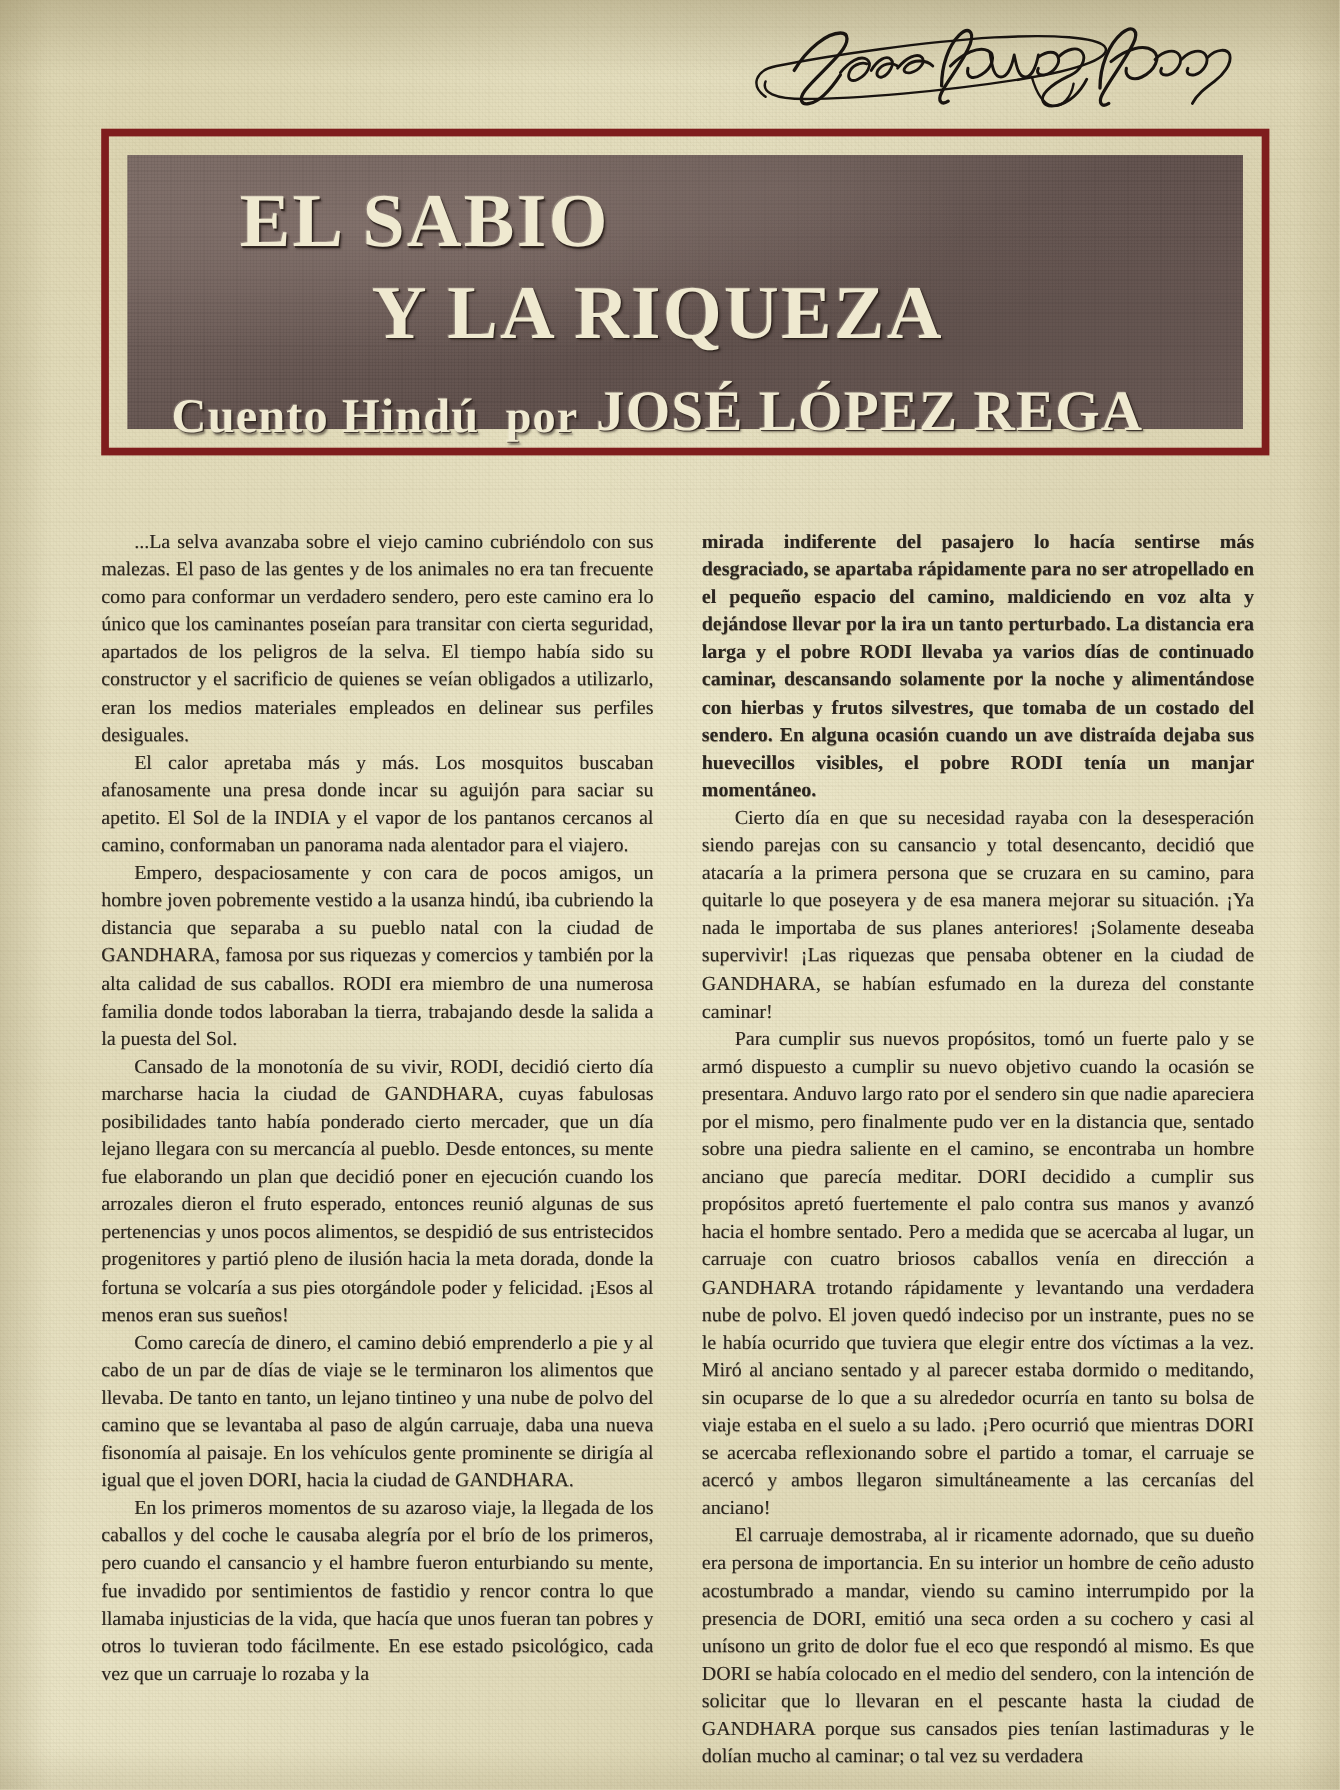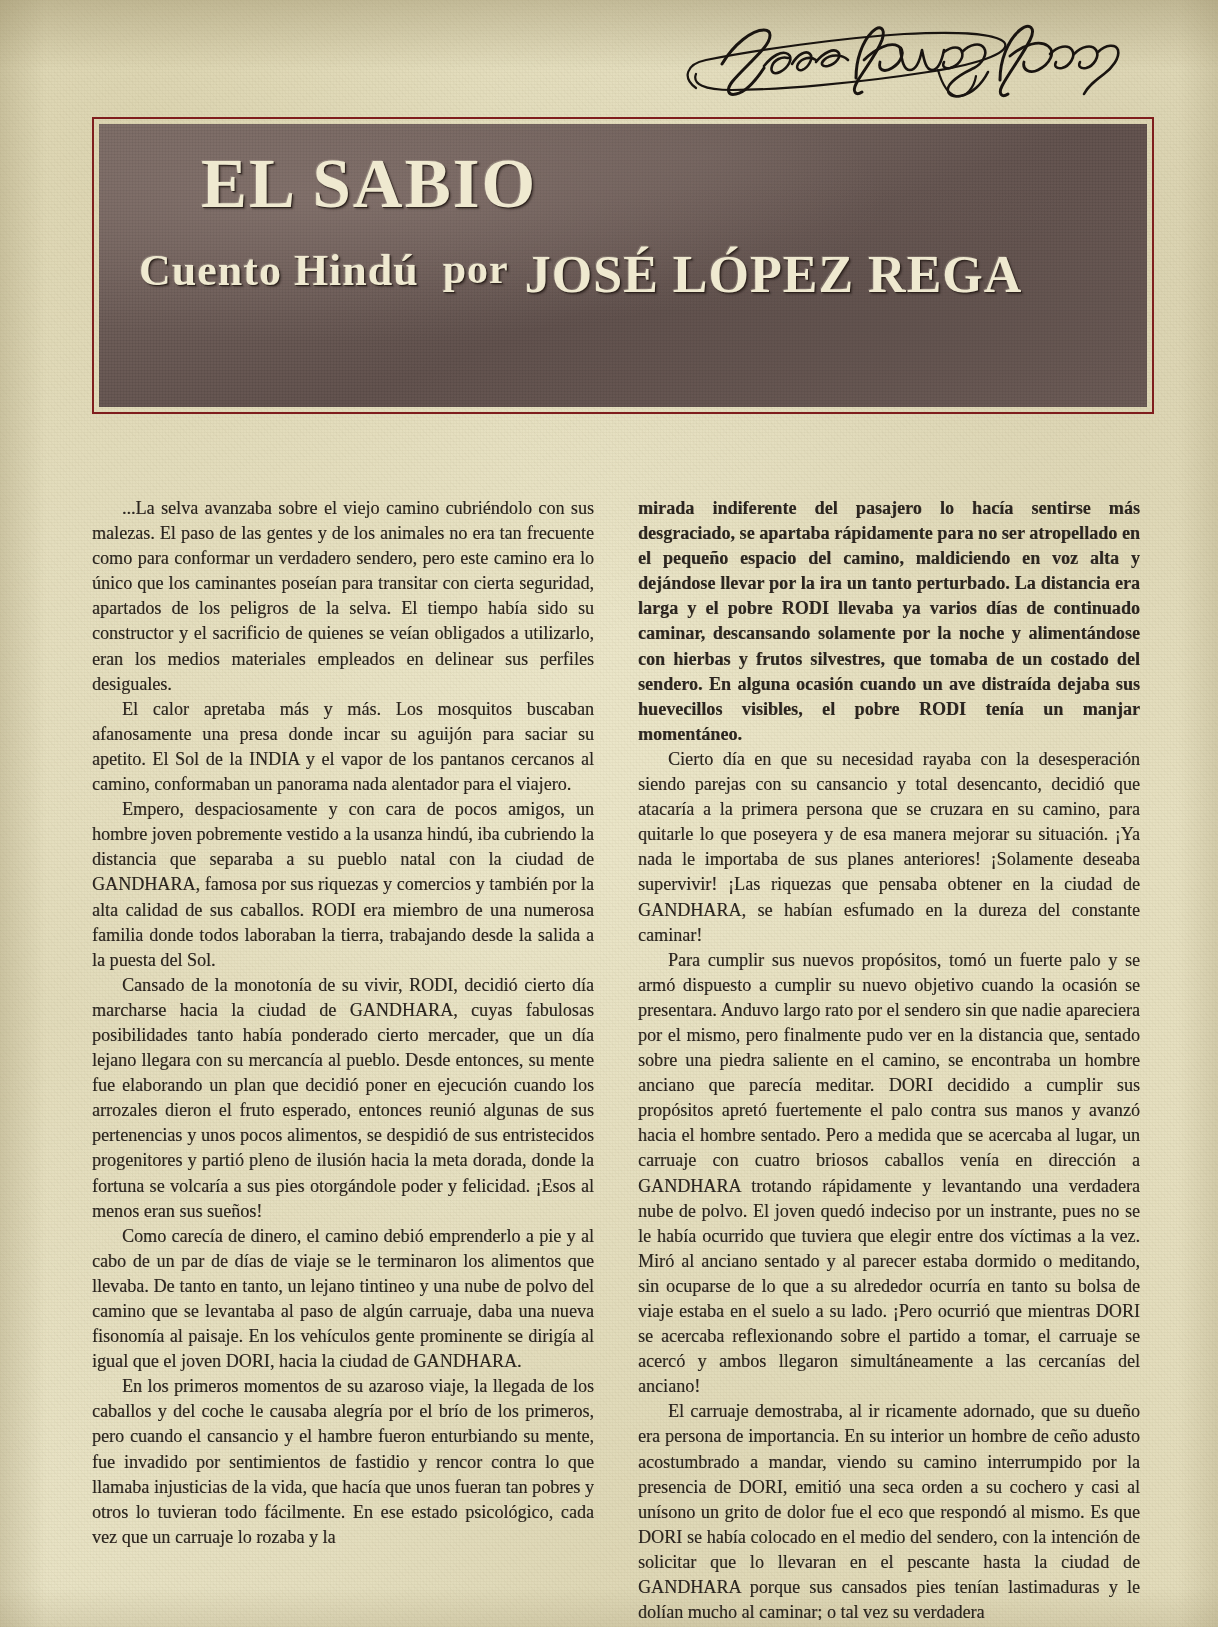--- a/index.html
+++ b/index.html
@@ -60,22 +60,22 @@
   }
   .signature-wrap svg { width: 100%; height: 100%; display: block; }
 
   
   .title-plate-outer {
     position: absolute;
     left: 92px;
     top: 117px;
     width: 1062px;
     height: 297px;
-    border: 2px solid #7f1d1d;
-    padding: 5px;
+    border: 7px solid #7f1d1d;
+    padding: 17px;
     box-sizing: border-box;
     background: transparent;
   }
   .title-plate {
     width: 100%;
     height: 100%;
     box-sizing: border-box;
     background-color: #6a5a56;
     background-image:
       radial-gradient(ellipse at 22% 26%, rgba(150,132,126,0.45) 0%, rgba(150,132,126,0) 48%),
@@ -97,21 +97,21 @@
        1px 1px 0 rgba(40,30,26,0.75),
        2px 2px 2px rgba(30,22,18,0.50),
       -1px -1px 0 rgba(255,250,230,0.18);
     white-space: nowrap;
   }
   .title-line-1 { font-size: 69px; margin-left: 62px; }
   .title-line-2 { font-size: 69px; margin-left: 182px; margin-top: 14px; }
   .title-credit-row {
     margin-top: 26px;
     display: flex;
-    align-items: flex-start;
+    align-items: flex-end;
     white-space: nowrap;
   }
   .credit-sub {
     font-family: "Liberation Serif", serif;
     font-weight: bold;
     font-size: 44px;
     color: #efe9d0;
     letter-spacing: 1px;
     text-shadow:
        1px 1px 0 rgba(40,30,26,0.75),
@@ -150,21 +150,20 @@
     top: 480px;
     width: 1048px;
     height: 1140px;
     display: flex;
     gap: 44px;
     overflow: hidden;
   }
   .col {
     width: 502px;
     overflow: hidden;
-    margin-top: 16px;
   }
   .col p {
     margin: 0;
     text-indent: 30px;
     text-align: justify;
     font-family: "Liberation Serif", serif;
     font-size: 18.1px;
     line-height: 25.1px;
     color: #2b2520;
     text-shadow: 0.4px 0.4px 0.6px rgba(90,78,58,0.55);
@@ -210,20 +209,21 @@
         <path d="M414 46 C422 38 432 36 436 42 C440 48 434 58 426 60 C420 61 418 58 420 54" stroke-width="2.6"></path>
         <path d="M438 44 C446 36 456 36 458 42 C460 50 452 60 444 66 C436 72 428 78 424 86" stroke-width="2.6"></path>
         <path d="M278 62 C282 76 288 86 296 88 C306 90 314 80 316 68" stroke-width="2.2"></path>
       </g>
     </svg>
   </div>
 
   <div class="title-plate-outer">
     <div class="title-plate">
       <div class="title-line title-line-1">EL SABIO</div>
+      <div class="title-line title-line-2">Y LA RIQUEZA</div>
       <div class="title-credit-row">
         <span class="credit-sub">Cuento Hindú</span>
         <span class="credit-by">por</span>
         <span class="credit-author">JOSÉ LÓPEZ REGA</span>
       </div>
     </div>
   </div>
 
   <div class="columns">
     <div class="col">

